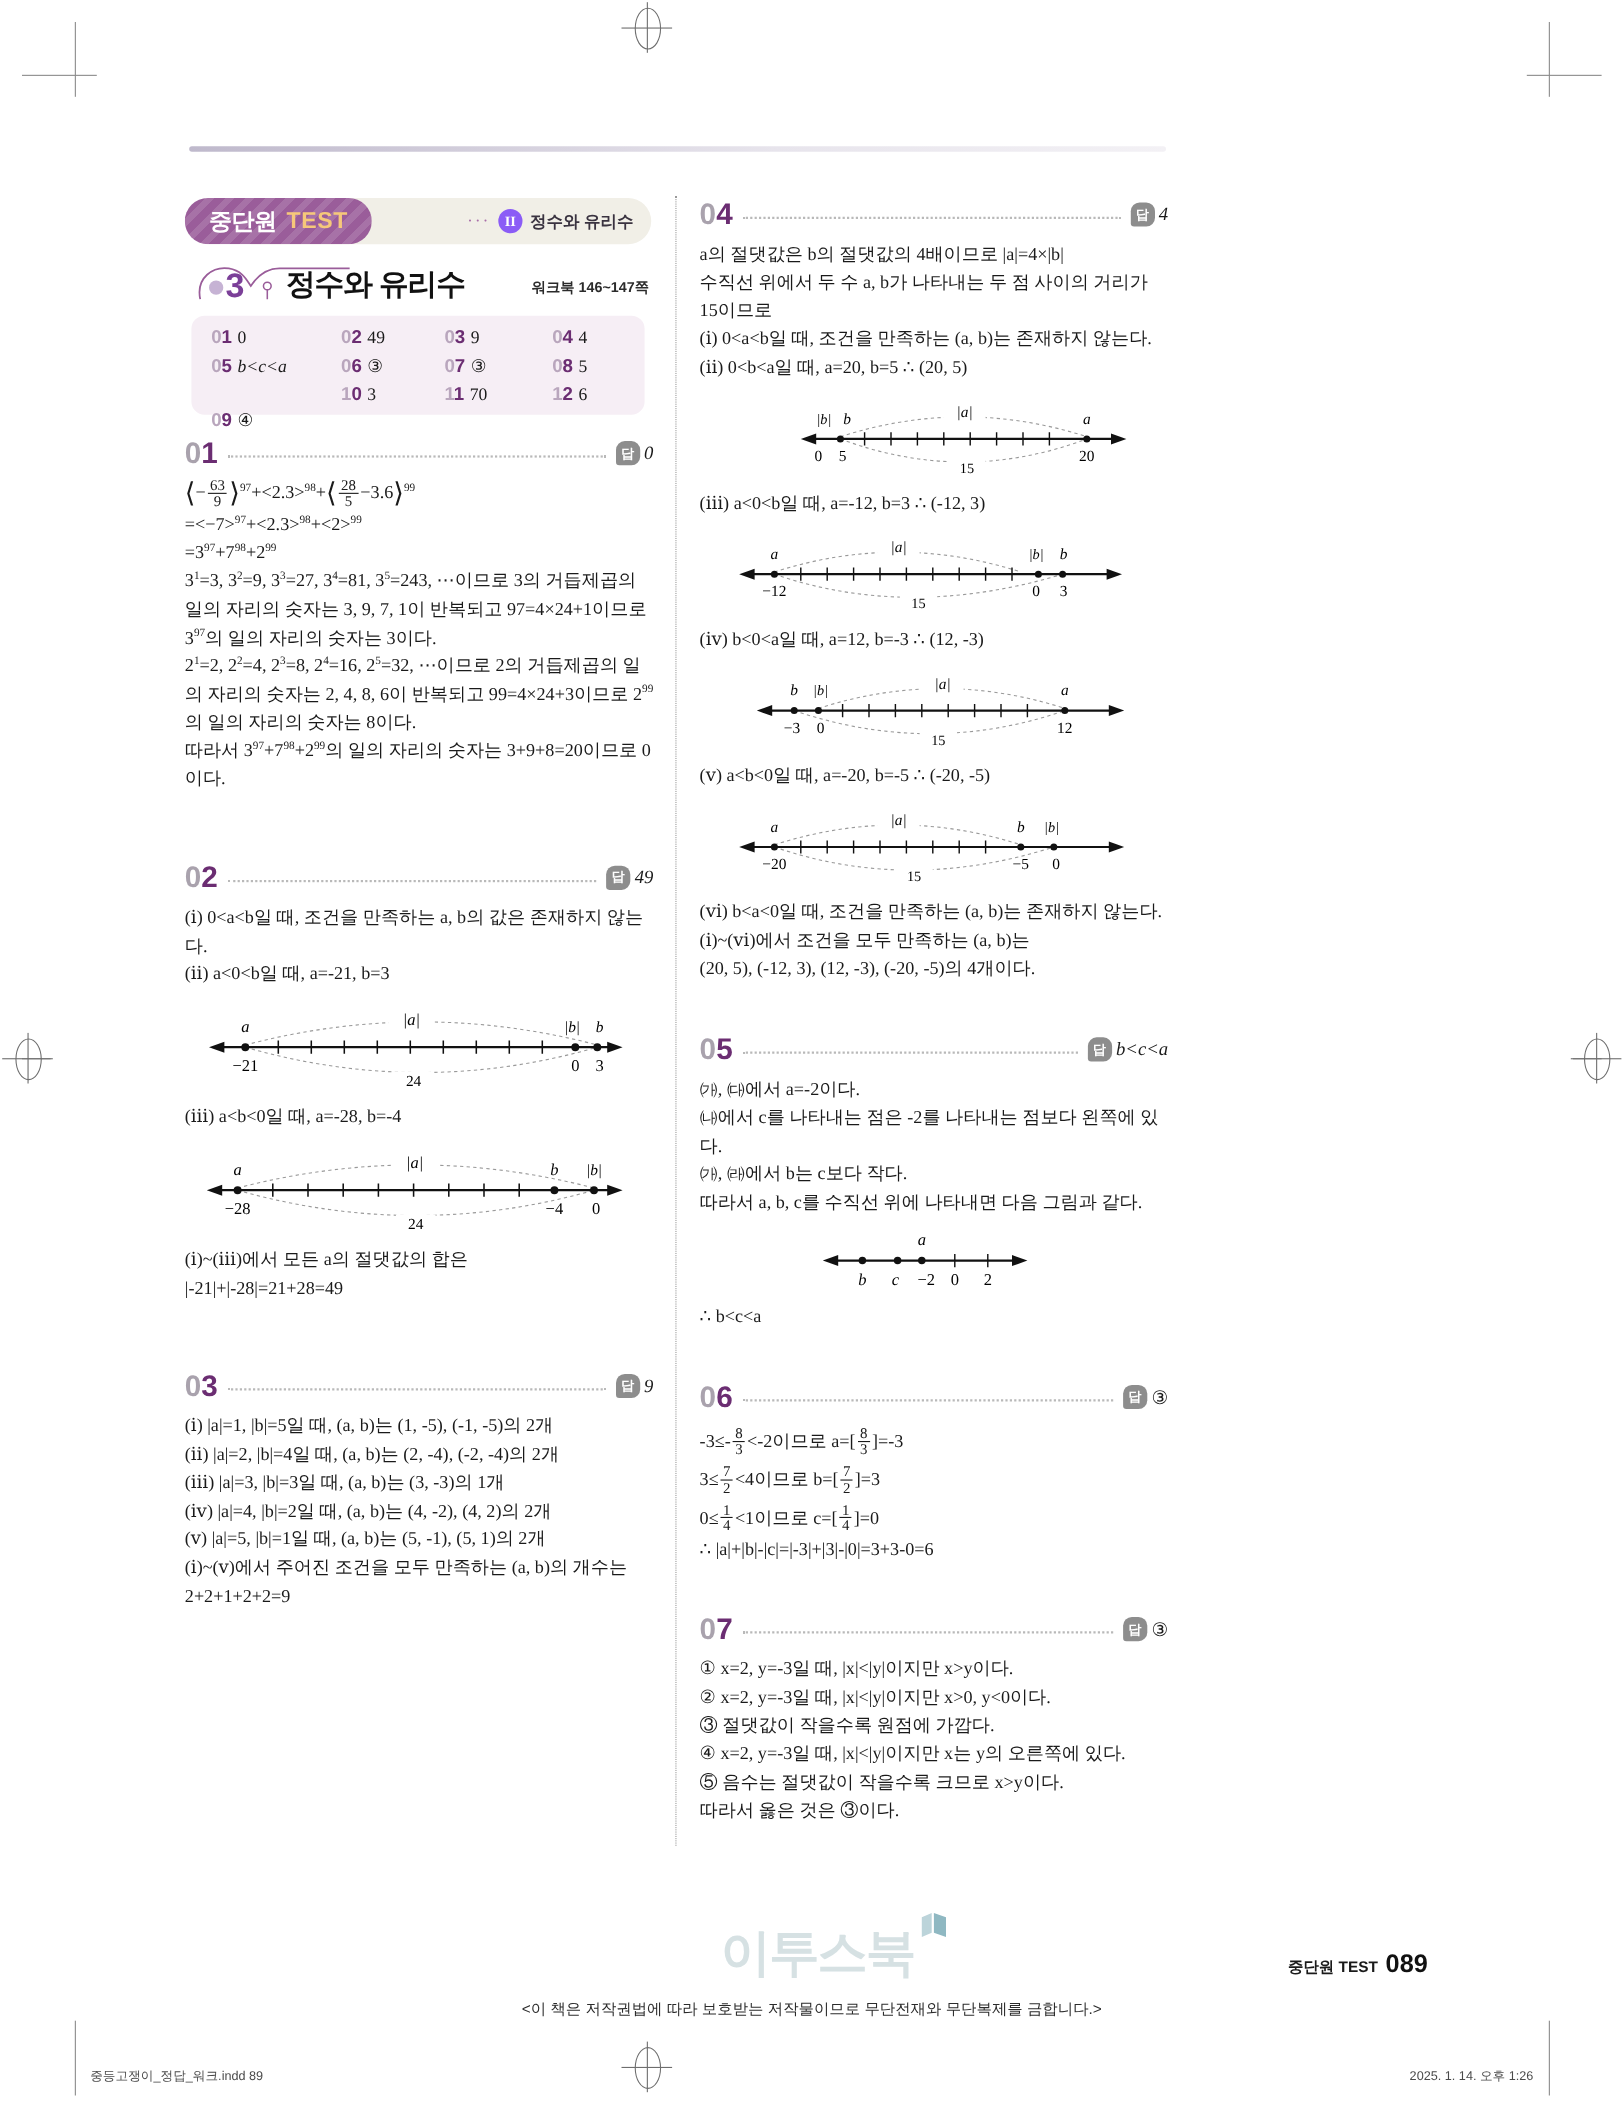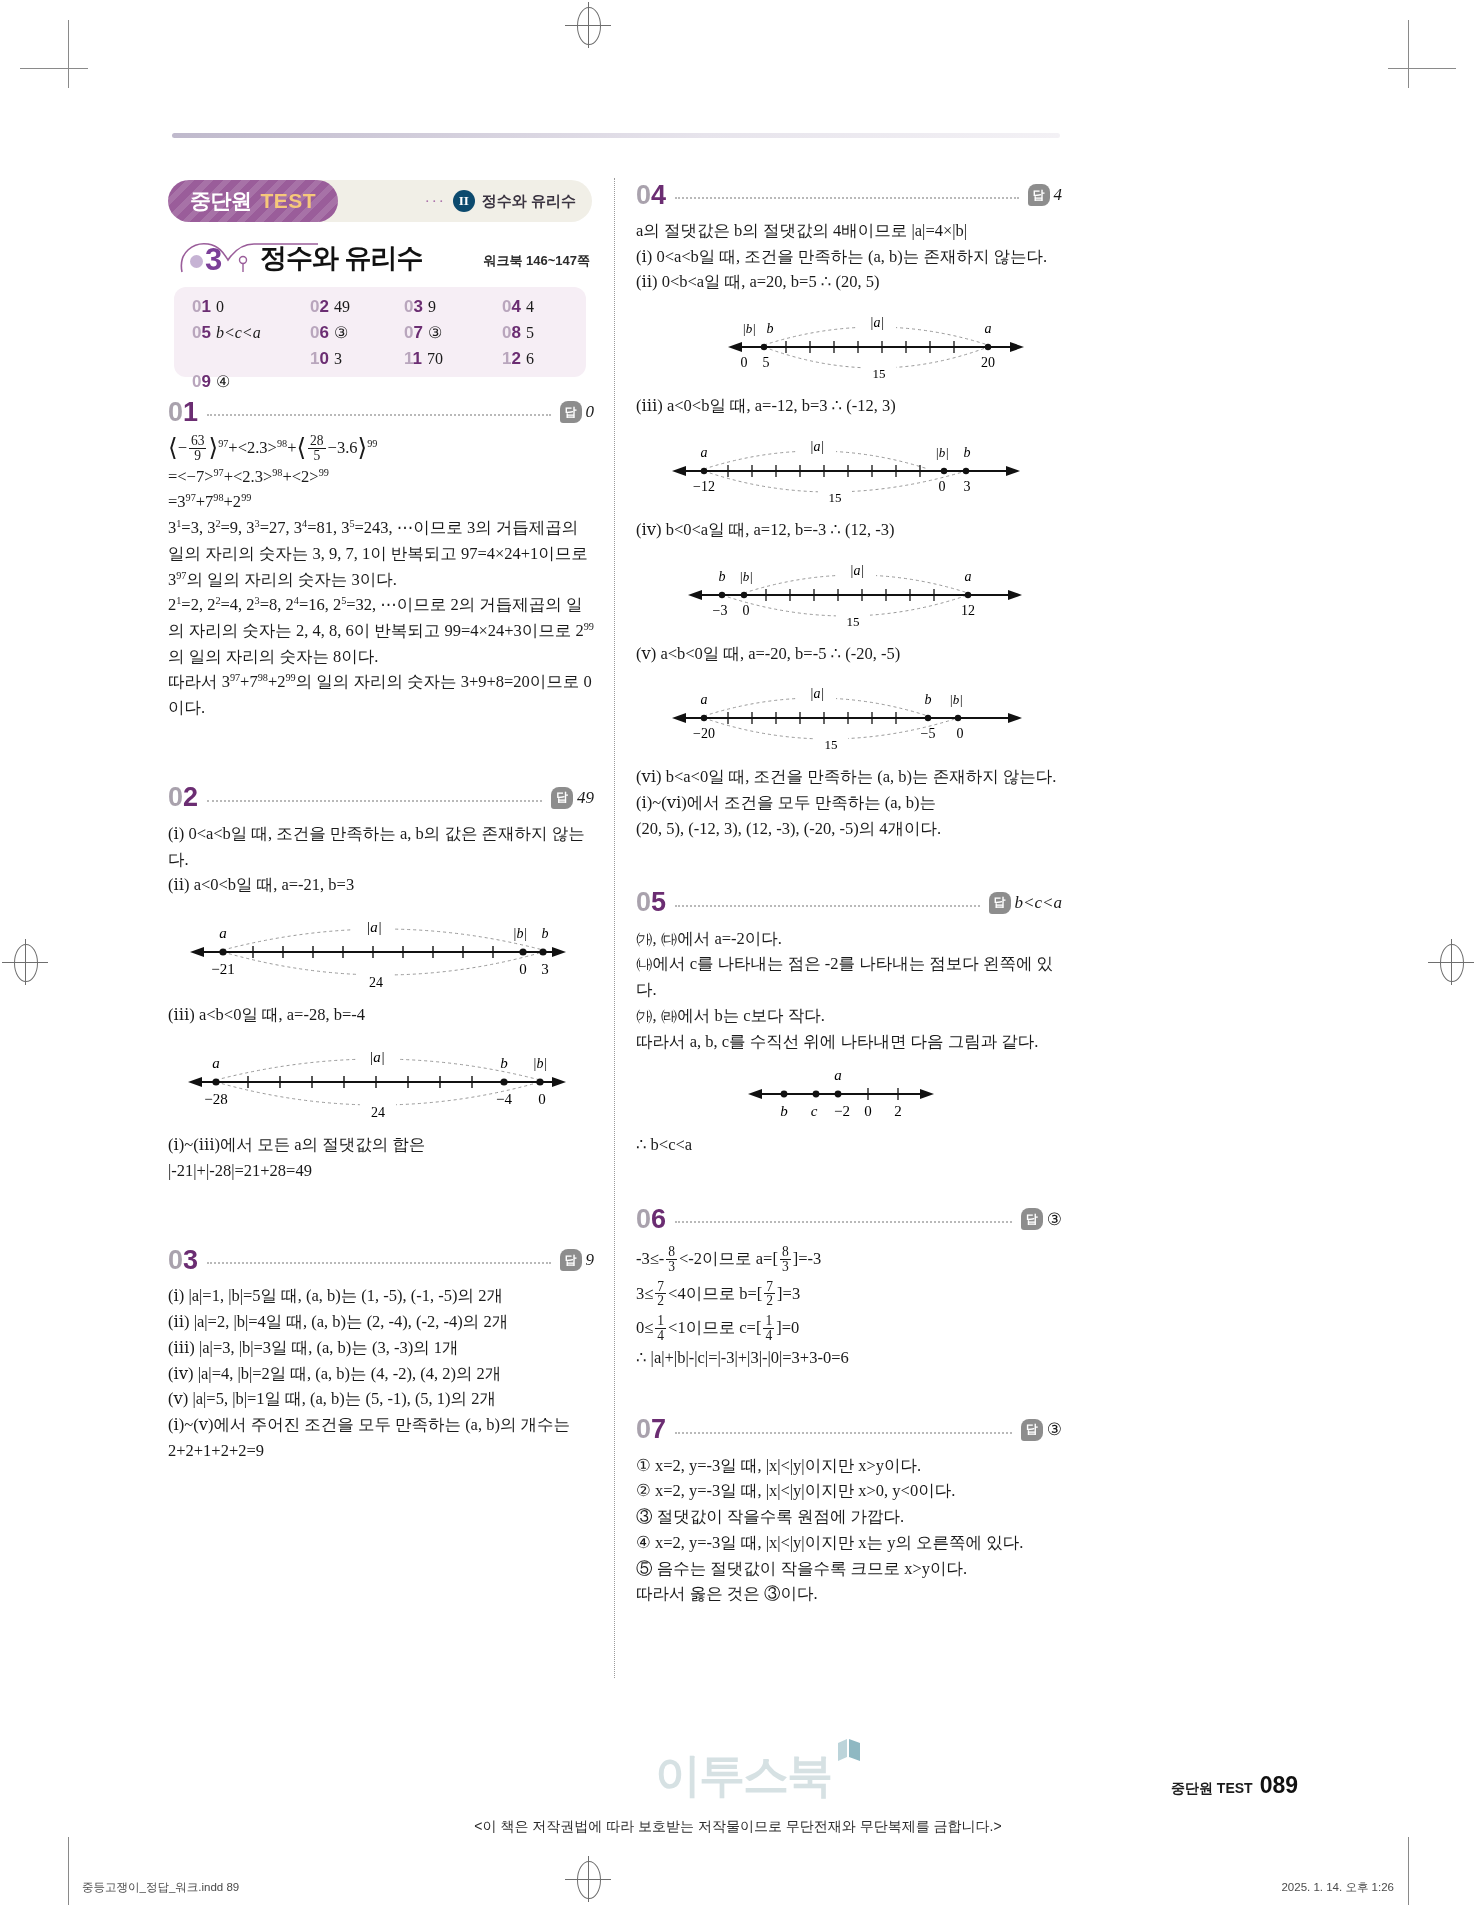--- a/index.html
+++ b/index.html
@@ -34,21 +34,21 @@
   .hdrwrap{position:absolute;left:168px;top:180px;width:424px;height:42px;}
   .hdrbar{position:absolute;left:40px;top:0;right:0;height:42px;background:#f1efe7;border-radius:21px;}
   .chip{position:absolute;left:0;top:0;height:42px;padding:0 22px;border-radius:21px;
     background:#9a5d9a;
     background-image:repeating-linear-gradient(135deg,rgba(255,255,255,.13) 0 6px,rgba(255,255,255,0) 6px 13px);
     display:flex;align-items:center;gap:9px;box-sizing:border-box;}
   .chip .k{font-family:"Liberation Sans","DejaVu Sans",sans-serif;font-weight:bold;font-size:21px;color:#ffffff;letter-spacing:-.5px;}
   .chip .e{font-family:"Liberation Sans","DejaVu Sans",sans-serif;font-weight:bold;font-size:21px;color:#f6c87a;letter-spacing:.5px;}
   .hdrright{position:absolute;right:16px;top:0;height:42px;display:flex;align-items:center;gap:7px;}
   .dots{color:#a96ea9;font-size:15px;letter-spacing:2px;line-height:1;}
-  .unitbadge{width:22px;height:22px;border-radius:50%;background:#0c4a6e;color:#fff;
+  .unitbadge{width:22px;height:22px;border-radius:50%;background:#8b5cf6;color:#fff;
     font-family:"Liberation Serif",serif;font-size:13px;font-weight:bold;
     display:flex;align-items:center;justify-content:center;}
   .hdrunit{font-family:"Liberation Sans","DejaVu Sans",sans-serif;font-size:15px;color:#3a3340;font-weight:bold;}
 
   
   .titlerow{position:absolute;left:168px;top:236px;width:424px;height:44px;}
   .titlehook{position:absolute;left:0;top:2px;width:150px;height:40px;}
   .numcircle{position:absolute;left:22px;top:8px;display:flex;align-items:baseline;gap:2px;}
   .numdot{width:13px;height:13px;border-radius:50%;background:#c6b3d4;display:inline-block;position:relative;top:-2px;}
   .numtxt{font-family:"Liberation Sans","DejaVu Sans",sans-serif;font-weight:bold;font-size:31px;color:#7b3f98;line-height:1;}
@@ -379,20 +379,21 @@
       <div class="phead">
         <span class="pnum"><span class="z">0</span>4</span>
         <span class="pdots"></span>
         <span class="pans">
           <span class="dapicon">답</span>
           <span class="pansval">4</span>
         </span>
       </div>
       <div class="pbody">
         <div class="wrapln">a의 절댓값은 b의 절댓값의 4배이므로 |a|=4×|b|</div>
+        <div class="wrapln">수직선 위에서 두 수 a, b가 나타내는 두 점 사이의 거리가 15이므로</div>
         <div class="wrapln">(ⅰ) 0&lt;a&lt;b일 때, 조건을 만족하는 (a, b)는 존재하지 않는다.</div>
         <div class="wrapln">(ⅱ) 0&lt;b&lt;a일 때, a=20, b=5    ∴ (20, 5)</div>
 
         <div class="nl">
           <svg width="410" height="86" viewBox="0 0 410 86">
             <path d="M128 42 Q240 6 352 42" fill="none" stroke="#999" stroke-width="1" stroke-dasharray="3,3"></path>
             <rect x="222" y="10" width="38" height="17" fill="#fff"></rect>
             <text x="241" y="24" font-size="14" font-family="Liberation Serif,serif" font-style="italic" text-anchor="middle">|a|</text>
             <path d="M128 44 Q240 86 352 44" fill="none" stroke="#999" stroke-width="1" stroke-dasharray="3,3"></path>
             <rect x="226" y="62" width="34" height="16" fill="#fff"></rect>

